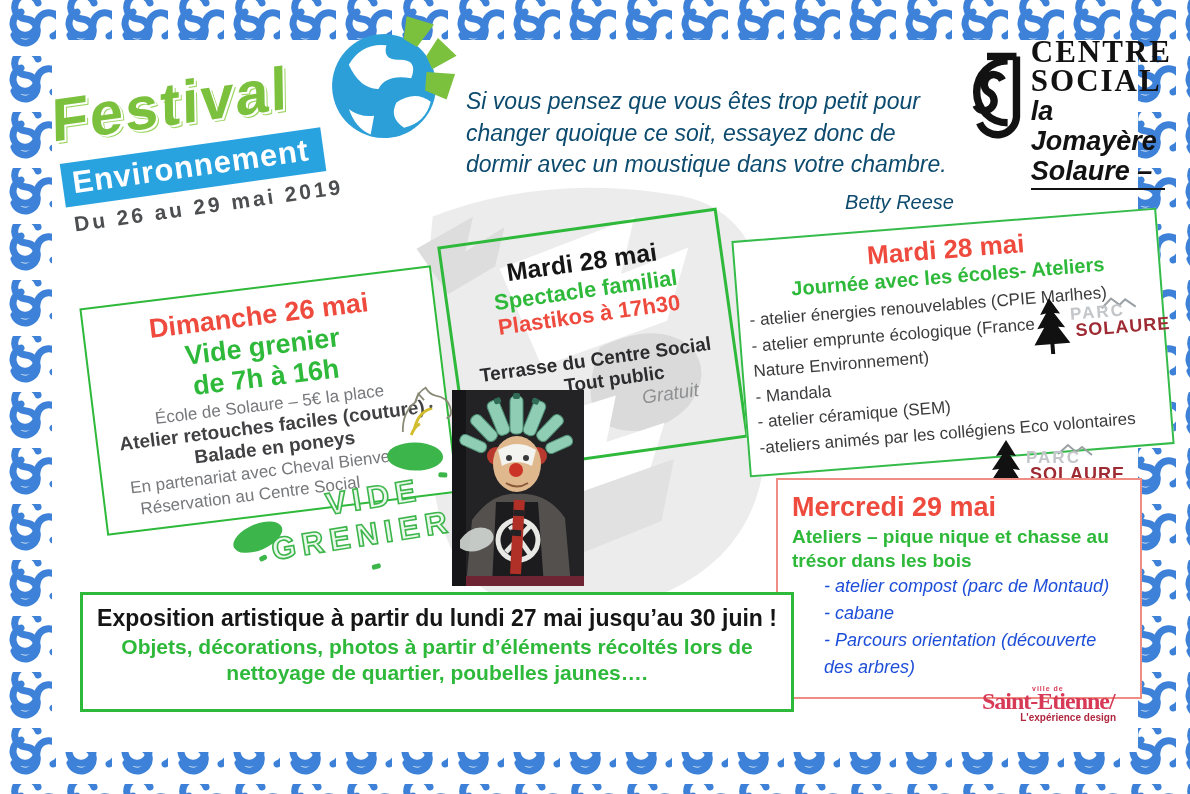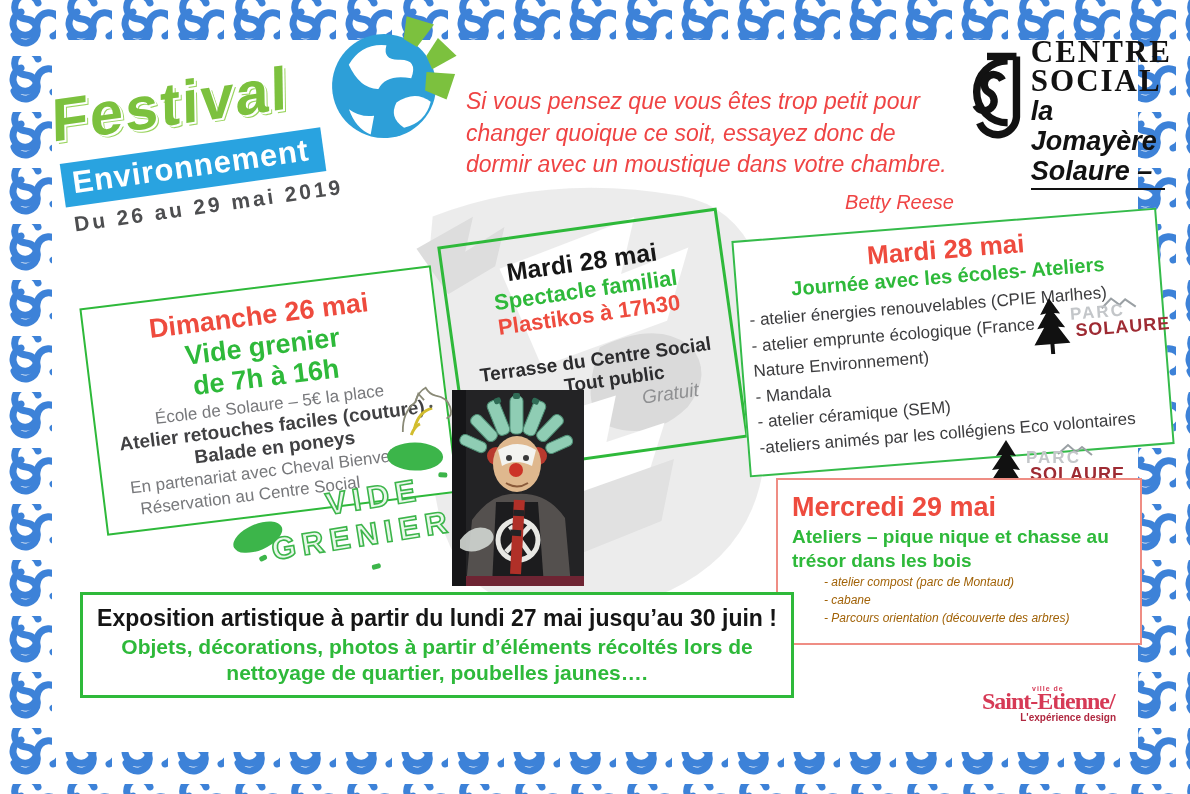--- a/index.html
+++ b/index.html
@@ -24,21 +24,21 @@
     text-shadow:2px 2px 0 #ffffff,3px 3px 0 #9ad45e;
   }
   #festival-globe{position:absolute;left:268px;top:-22px;}
   #festival-banner{
     position:absolute;left:4px;top:84px;background:#29a3e0;color:#fff;
     font-size:31px;font-weight:800;letter-spacing:1px;padding:3px 14px 5px 10px;
   }
   #festival-dates{position:absolute;left:10px;top:134px;font-size:21px;font-weight:700;color:#4d4e50;letter-spacing:3px;}
 
   
-  #quote{left:466px;top:86px;width:500px;font-size:23px;font-style:italic;color:#ef4444;line-height:1.38;}
+  #quote{left:466px;top:86px;width:500px;font-size:23px;font-style:italic;color:#0c4a6e;line-height:1.38;}
   #quote-author{text-align:right;font-weight:400;margin-top:8px;padding-right:12px;font-size:20px;}
 
   
   #cs-logo{left:956px;top:36px;width:216px;display:flex;}
   #cs-text{margin-left:4px;margin-top:2px;}
   .cs-name{font-family:"Liberation Serif", serif;font-size:31px;font-weight:700;letter-spacing:2px;color:#121212;line-height:.93;}
   .cs-loc{font-size:27px;font-style:italic;font-weight:600;color:#121212;line-height:1.12;}
   #cs-rule{height:2px;background:#121212;width:134px;margin-left:0px;margin-top:2px;}
 
   
@@ -96,32 +96,32 @@
   .parc-word2{position:absolute;left:44px;top:24px;font-size:18px;font-weight:800;letter-spacing:1px;color:#9e2b33;}
   #parc-logo-2{left:986px;top:440px;}
 
   
   #card-mercredi{
     left:776px;top:478px;width:334px;border:2px solid #ef8d84;background:#fff;padding:12px 14px 16px;
   }
   #mercredi-title{font-size:27px;}
   #mercredi-sub{font-size:19px;font-weight:700;color:#1f1f21;margin-top:2px;}
   #mercredi-high{font-size:19px;line-height:1.25;margin-top:2px;}
-  .mercredi-item{font-size:12px;font-style:italic;color:#a16207;line-height:1.5;padding-left:32px;}
+  .mercredi-item{font-size:18px;font-style:italic;color:#1d4ed8;line-height:1.5;padding-left:32px;}
 
   
   #st-logo{left:982px;top:688px;width:150px;position:absolute;color:#d63a56;}
   #st-pre{position:absolute;left:50px;top:-3px;font-size:7px;font-weight:700;letter-spacing:1px;}
   #st-name{font-size:24px;font-weight:700;font-family:"Liberation Serif", serif;letter-spacing:-1px;}
   #st-tag{font-size:10px;font-weight:700;color:#b02840;text-align:right;padding-right:16px;margin-top:-3px;}
 
   
   #card-expo{
     left:80px;top:592px;width:680px;border:3px solid #2eb93a;background:#fff;
-    text-align:center;padding:10px 14px 8px;
+    text-align:center;padding:10px 14px 22px;
   }
   #expo-title{font-size:23px;font-weight:800;color:#151515;}
   #expo-sub{font-size:21px;line-height:1.25;margin-top:2px;}
   #expo-foot{font-size:19px;font-style:italic;font-weight:600;color:#151515;margin-top:4px;}
 </style>
 </head>
 <body>
 
 <svg id="border-svg" class="abs" width="1190" height="794">
   <defs>

